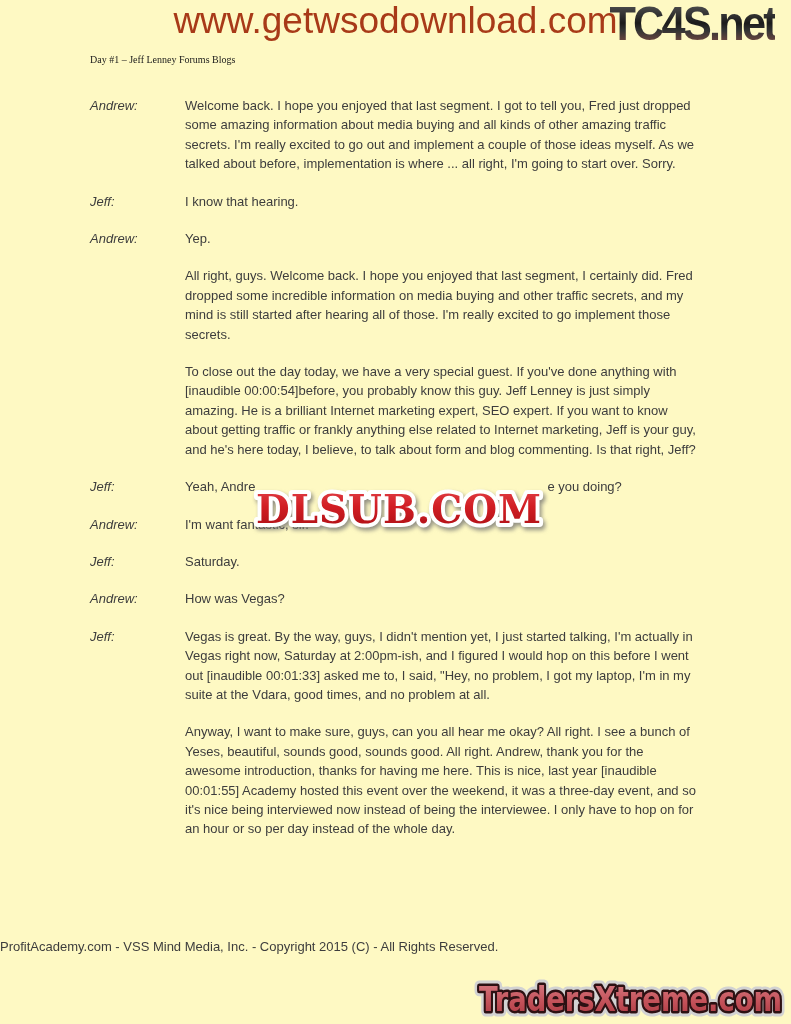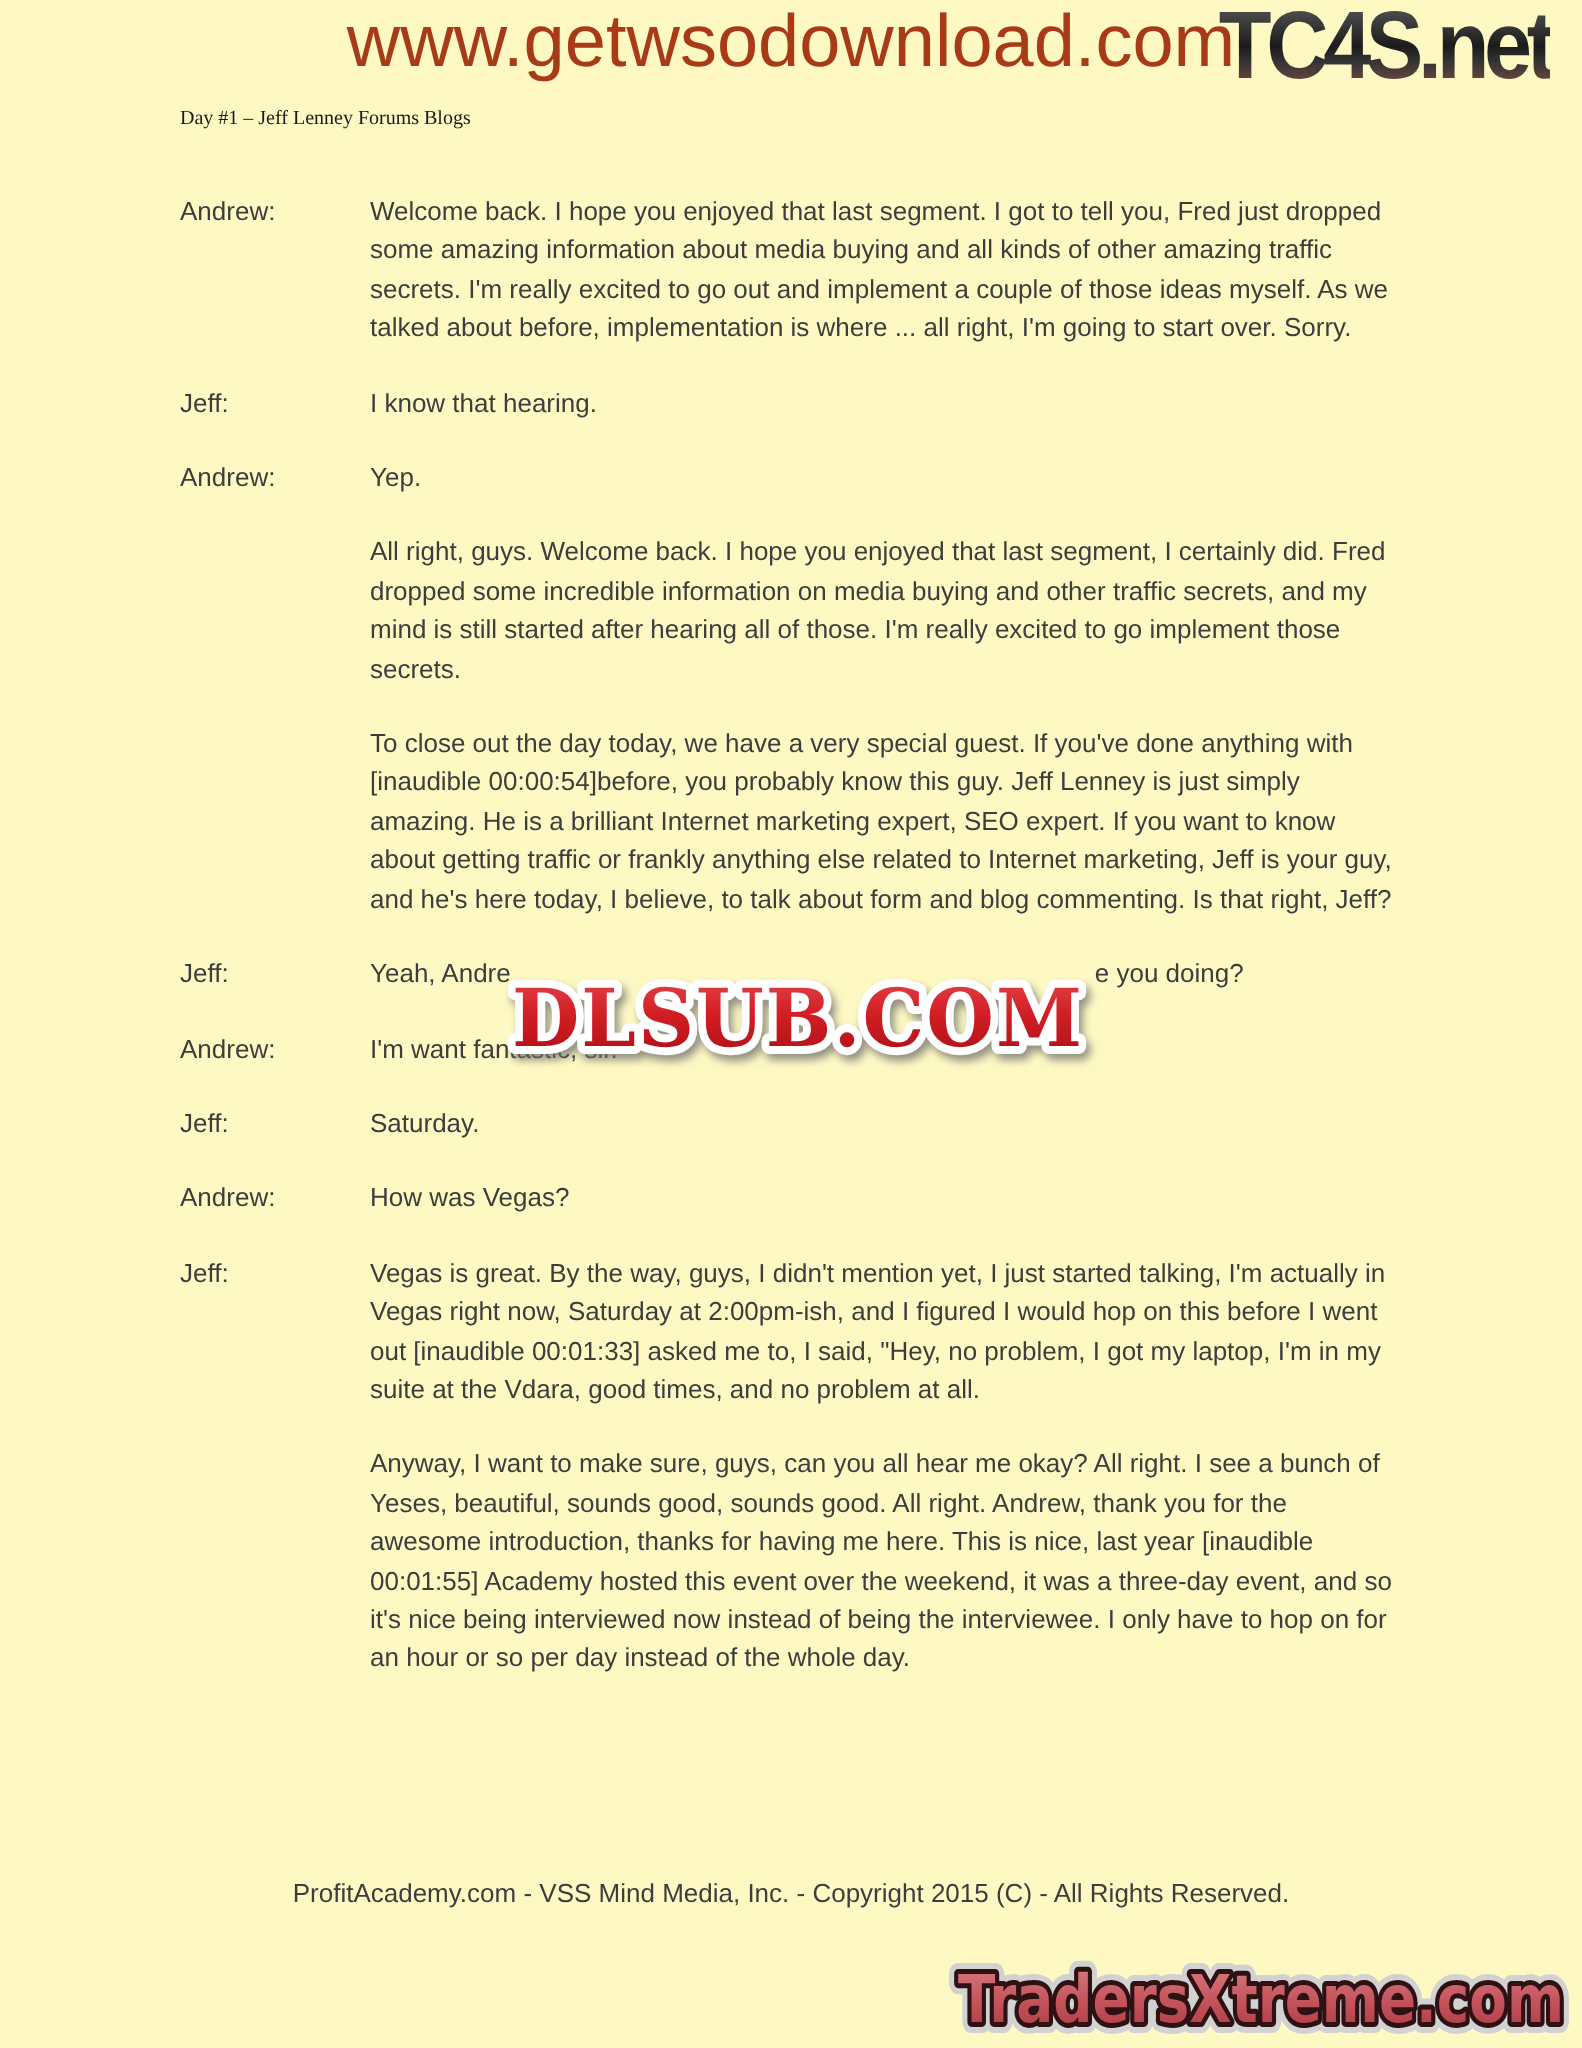--- a/index.html
+++ b/index.html
@@ -42,27 +42,27 @@
     font-family:"Liberation Serif",serif;
     font-size:10px;color:#1a1a1a;
   }
   
   .transcript{
     margin:31px 0 0 90px;
     width:612px;
     font-size:13px;line-height:19.4px;
   }
   .row{display:flex;margin-bottom:18px;}
-  .speaker{flex:0 0 95px;width:95px;}
+  .speaker{flex:0 0 95px;width:95px;font-style:italic;}
   .text{width:517px;}
   .gap{display:inline-block;width:292px;}
   
   .footer{
     position:absolute;left:0;top:939px;width:100%;
-    text-align:center;font-size:13px;color:#3d3d3d;
+    font-size:13px;color:#3d3d3d;
   }
   
   .dlsub-wrap{position:absolute;left:242px;top:482px;width:314px;height:54px;}
   .dlsub-wrap svg{filter:drop-shadow(2px 3px 2px rgba(110,110,110,.75));}
   .dlsub-text{
     font-family:"DejaVu Serif",serif;font-weight:bold;font-size:40px;
     letter-spacing:1px;
     fill:url(#dlsub-grad);
     stroke:#ffffff;stroke-width:8;paint-order:stroke;stroke-linejoin:round;
   }

